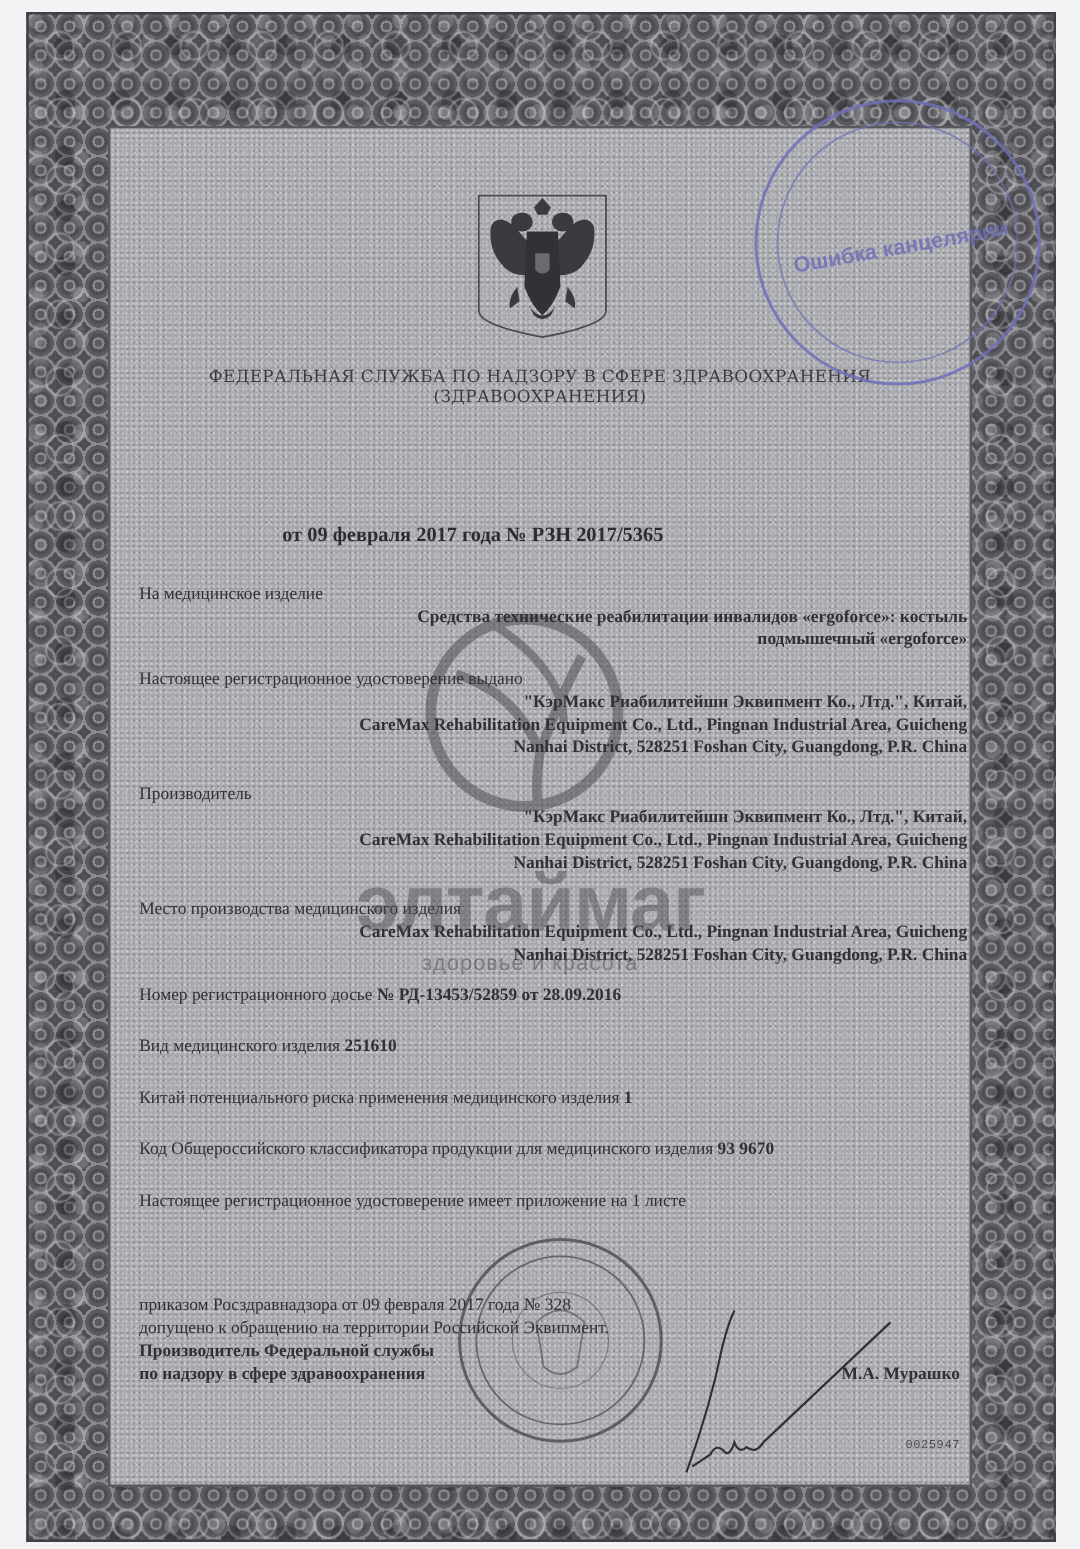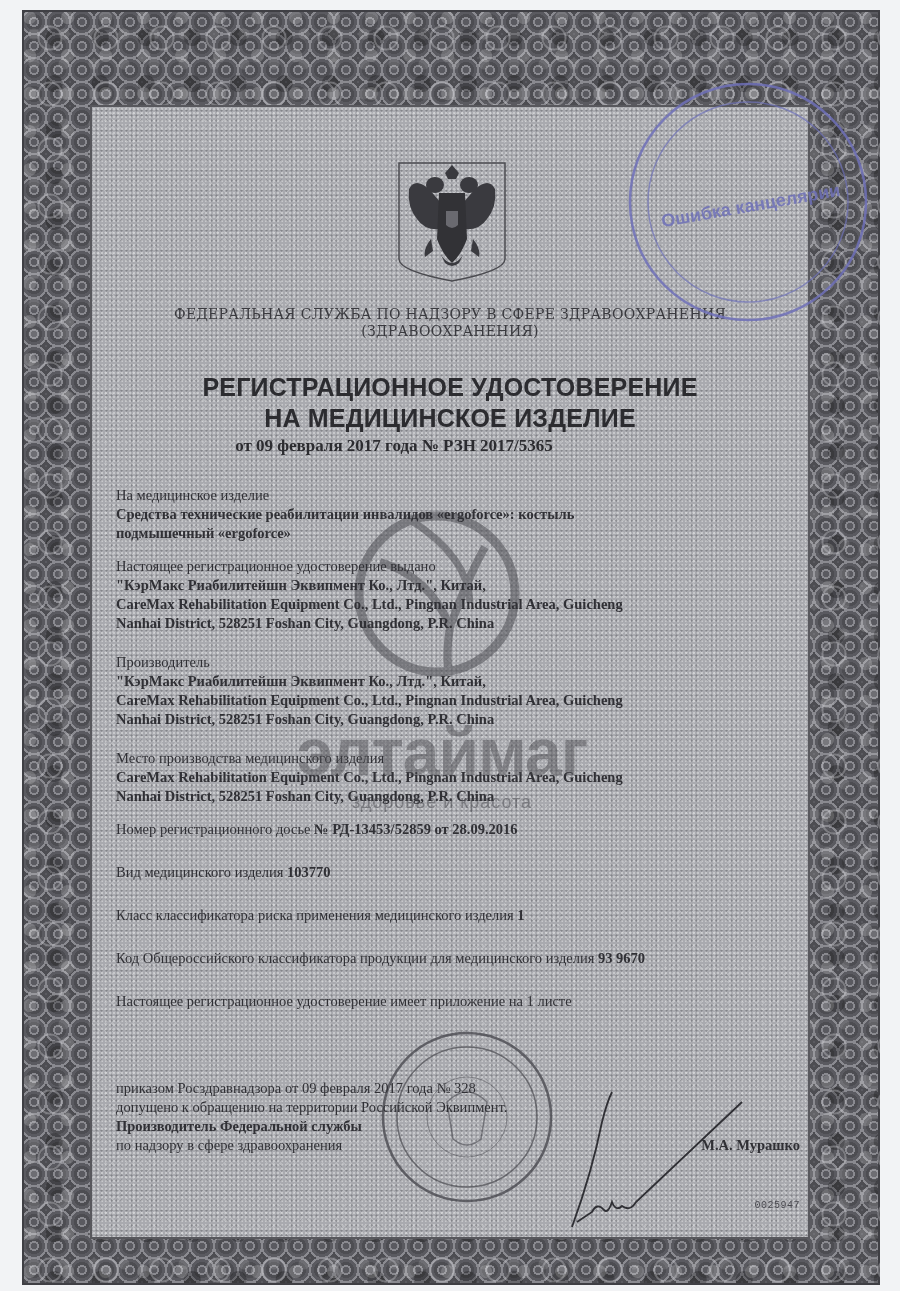--- a/index.html
+++ b/index.html
@@ -103,21 +103,21 @@
     .body-text {
       position: absolute;
       left: 24px;
       top: 365px;
       width: 690px;
       font-size: 14.5px;
       line-height: 19px;
       color: #303035;
     }
     .body-text .lbl { font-weight: normal; }
-    .body-text .val { font-weight: bold; }
+    .body-text .val { font-weight: bold; text-align: right; }
     .gap-s { height: 14px; }
     .gap-m { height: 20px; }
     .gap-l { height: 24px; }
 
     .footer {
       position: absolute;
       left: 24px;
       top: 972px;
       width: 690px;
       font-size: 14.5px;
@@ -230,24 +230,20 @@
       <path d="M36 80 Q28 90 30 98 L38 92 Z" fill="#3a3a3f"></path>
       <path d="M78 80 Q86 90 84 98 L76 92 Z" fill="#3a3a3f"></path>
     </svg>
   </div>
 
   <div class="header-org">
     <div>ФЕДЕРАЛЬНАЯ СЛУЖБА ПО НАДЗОРУ В СФЕРЕ ЗДРАВООХРАНЕНИЯ</div>
     <div>(ЗДРАВООХРАНЕНИЯ)</div>
   </div>
 
-  <div class="title">
-    <div>РЕГИСТРАЦИОННОЕ УДОСТОВЕРЕНИЕ</div>
-    <div>НА МЕДИЦИНСКОЕ ИЗДЕЛИЕ</div>
-  </div>
   <div class="title-date">от 09 февраля 2017 года  №  РЗН 2017/5365</div>
 
   <svg class="wm-circle" viewBox="0 0 175 175">
     <circle cx="87" cy="87" r="78" fill="none" stroke="#505056" stroke-width="9"></circle>
     <path d="M30 55 Q80 70 100 120" fill="none" stroke="#505056" stroke-width="8"></path>
     <path d="M62 14 Q118 50 120 95" fill="none" stroke="#505056" stroke-width="7"></path>
     <path d="M135 40 Q118 70 100 120 Q96 145 98 160" fill="none" stroke="#505056" stroke-width="8"></path>
   </svg>
 
   <div class="body-text">
@@ -278,25 +274,25 @@
       <div class="val">Nanhai District, 528251 Foshan City, Guangdong, P.R. China</div>
     </div>
     <div class="gap-s"></div>
     <div>
       <span class="lbl">Номер регистрационного досье</span>
       <span class="val">№ РД-13453/52859 от 28.09.2016</span>
     </div>
     <div class="gap-l"></div>
     <div>
       <span class="lbl">Вид медицинского изделия</span>
-      <span class="val">103770</span>
+      <span class="val">251610</span>
     </div>
     <div class="gap-l"></div>
     <div>
-      <span class="lbl">Класс классификатора риска применения медицинского изделия</span>
+      <span class="lbl">Китай потенциального риска применения медицинского изделия</span>
       <span class="val">1</span>
     </div>
     <div class="gap-l"></div>
     <div>
       <span class="lbl">Код Общероссийского классификатора продукции для медицинского изделия</span>
       <span class="val">93 9670</span>
     </div>
     <div class="gap-l"></div>
     <div class="lbl">Настоящее регистрационное удостоверение имеет приложение на 1 листе</div>
   </div>
@@ -308,21 +304,21 @@
     <circle cx="90" cy="90" r="84" fill="none" stroke="#4a4a50" stroke-width="2.5" opacity="0.8"></circle>
     <circle cx="90" cy="90" r="70" fill="none" stroke="#4a4a50" stroke-width="1.5" opacity="0.7"></circle>
     <circle cx="90" cy="90" r="40" fill="none" stroke="#4a4a50" stroke-width="1" opacity="0.5"></circle>
     <path d="M70 75 Q90 55 110 75 L104 112 Q90 124 76 112 Z" fill="none" stroke="#4a4a50" stroke-width="1.5" opacity="0.6"></path>
   </svg>
 
   <div class="footer">
     <div>приказом Росздравнадзора от 09 февраля 2017 года № 328</div>
     <div>допущено к обращению на территории Российской Эквипмент.</div>
     <div style="font-weight:bold;">Производитель Федеральной службы</div>
-    <div style="font-weight:normal;">по надзору в сфере здравоохранения</div>
+    <div style="font-weight:bold;">по надзору в сфере здравоохранения</div>
     <div class="signatory-name">М.А. Мурашко</div>
   </div>
 
   <svg class="signature" viewBox="0 0 240 170">
     <path d="M60 165 Q80 110 90 60 Q95 40 100 30" fill="none" stroke="#2f2f34" stroke-width="1.8"></path>
     <path d="M65 160 L80 150 Q85 140 92 148 Q96 152 100 140 Q104 150 110 144 Q118 150 124 140 L230 40" fill="none" stroke="#2f2f34" stroke-width="1.8"></path>
   </svg>
 
   <div class="serial">0025947</div>
 </div>

